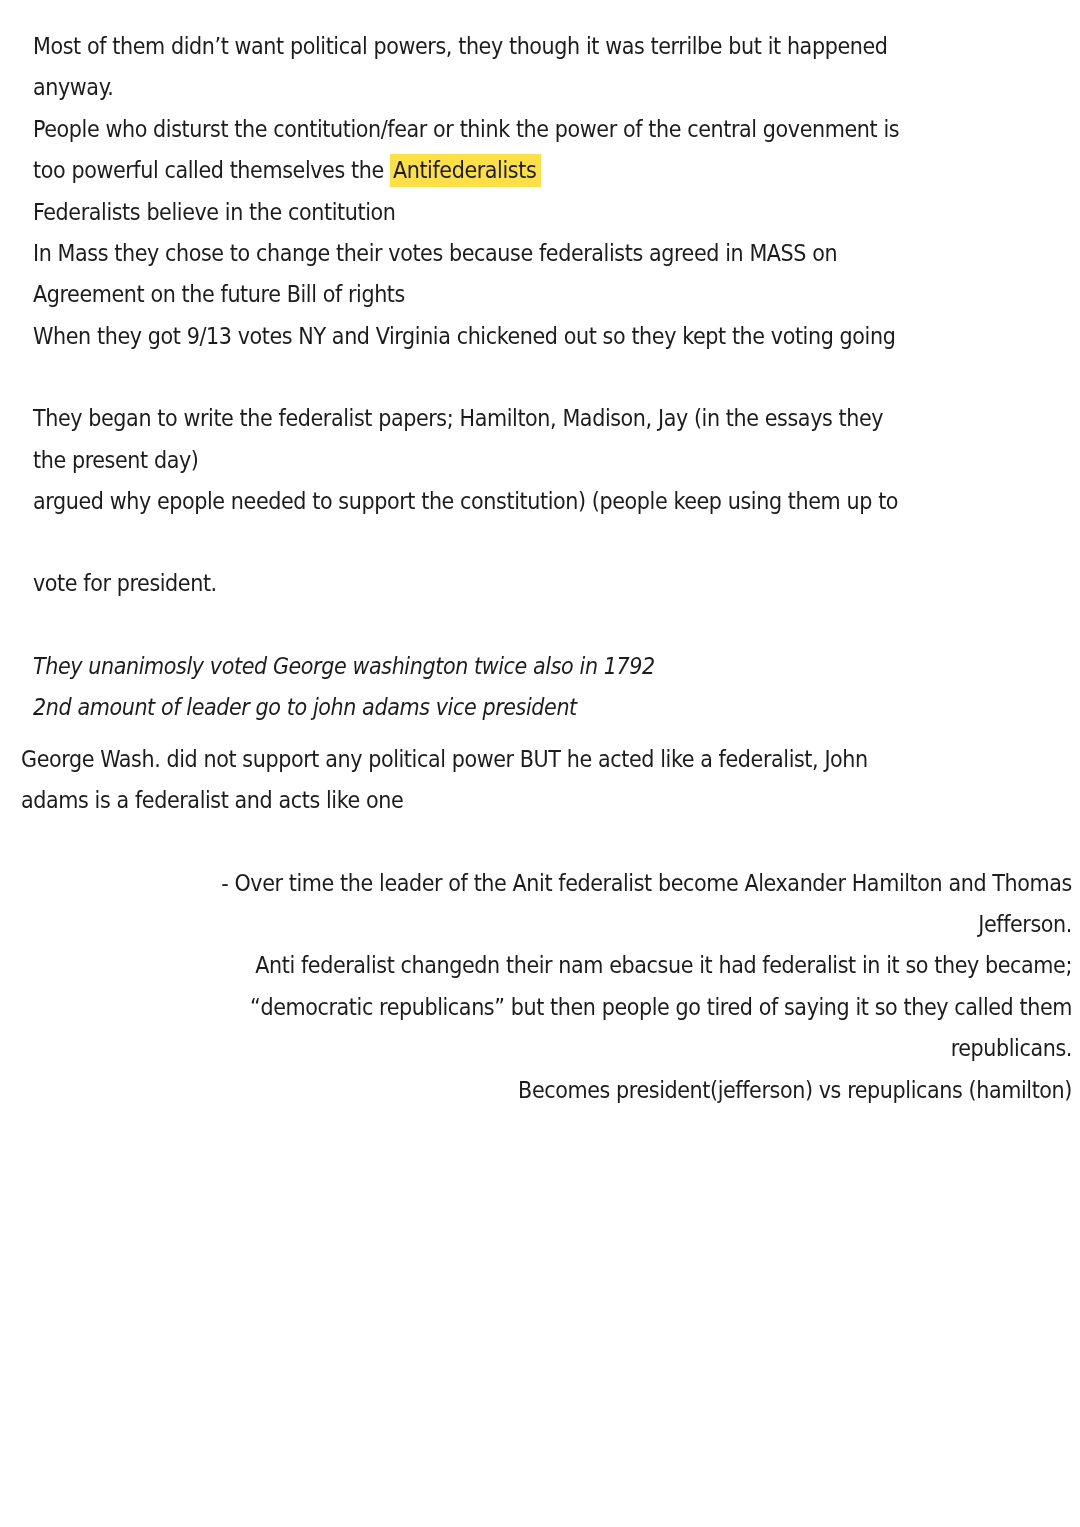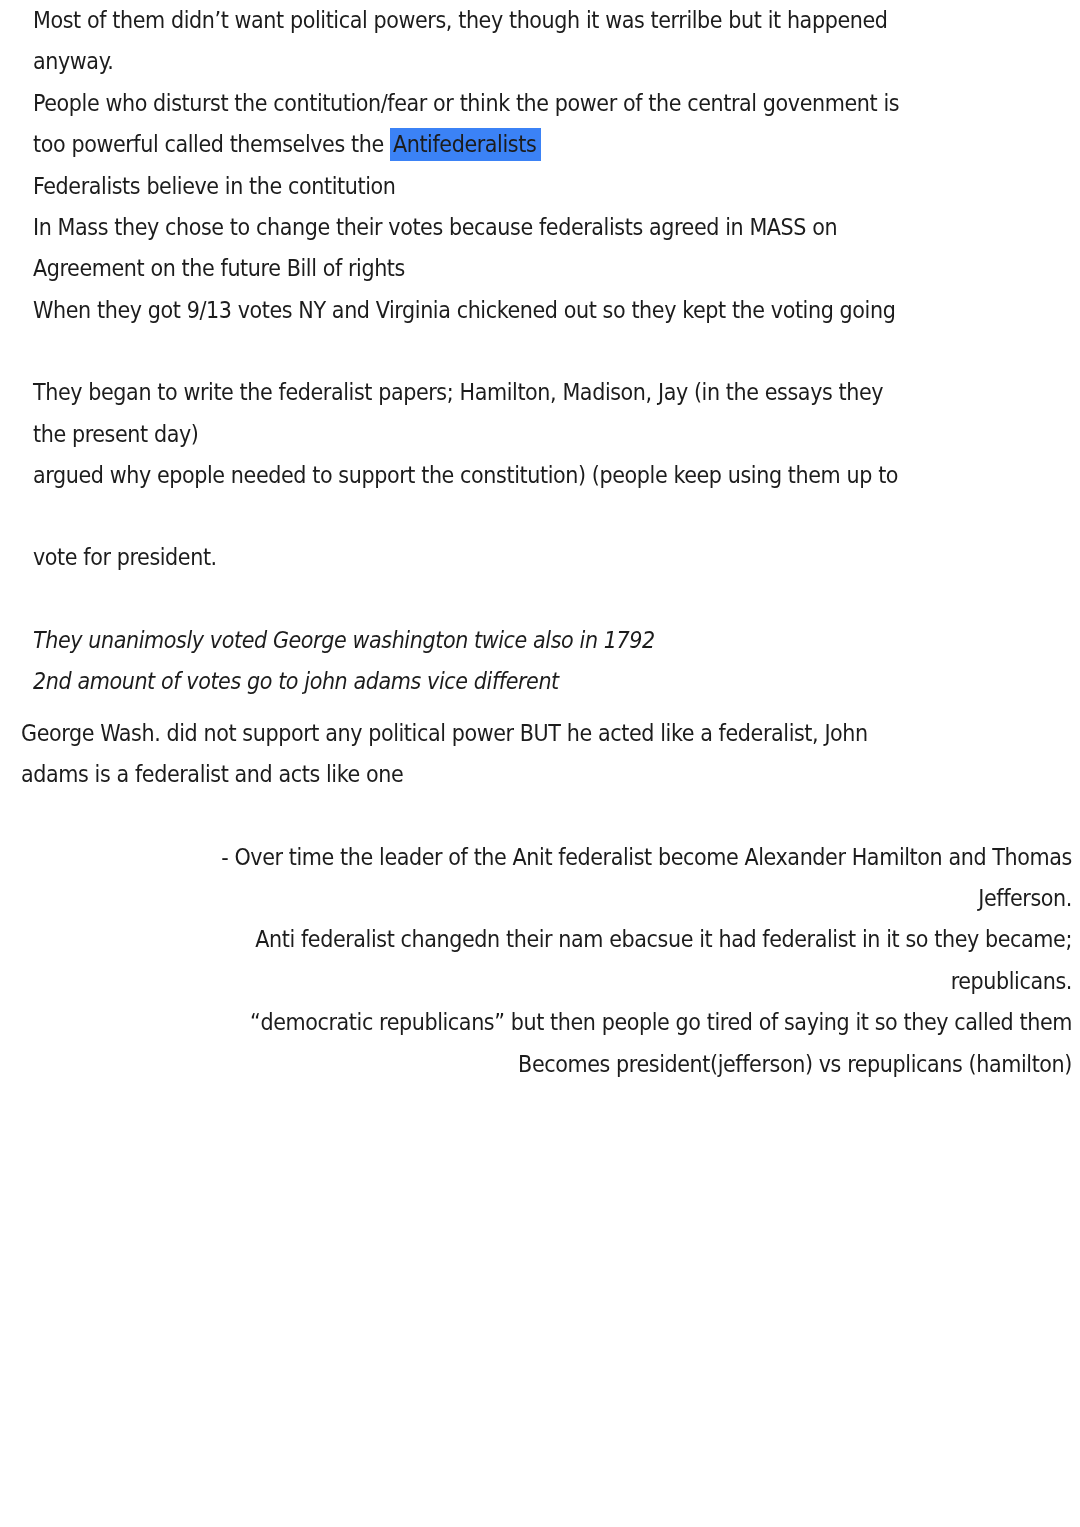--- a/index.html
+++ b/index.html
@@ -10,20 +10,21 @@
   body {
     width: 1080px;
     height: 1527px;
     overflow: hidden;
     font-family: "DejaVu Sans", sans-serif;
   }
   .page {
     box-sizing: border-box;
     width: 1080px;
     height: 1527px;
+    padding-top: 26px;
     background: #ffffff;
   }
   .block {
     margin: 0 8px 41px 33px;
   }
   .block.outdent {
     margin-left: 21px;
   }
   .block.tight {
     margin-bottom: 10px;
@@ -35,21 +36,21 @@
   }
   .line {
     font-size: 23px;
     line-height: 41.4px;
     letter-spacing: -0.4px;
     color: #1c1c1c;
     white-space: nowrap;
     font-stretch: condensed;
   }
   .hl {
-    background: #3b82f6;
+    background: #fde047;
     padding: 3px 5px 4px 3px;
   }
 </style>
 </head>
 <body>
 
 <div class="page">
 
   <div class="block">
     <div class="line">Most of them didn’t want political powers, they though it was terrilbe but it happened</div>
@@ -68,30 +69,30 @@
     <div class="line">argued why epople needed to support the constitution)  (people keep using them up to</div>
   </div>
 
 
   <div class="block">
     <div class="line">vote for president.</div>
   </div>
 
   <div class="block tight">
     <div class="line">They unanimosly voted George washington twice also in 1792</div>
-    <div class="line">2nd amount of votes go to john adams vice different</div>
+    <div class="line">2nd amount of leader go to john adams vice president</div>
   </div>
 
   <div class="block outdent">
     <div class="line">George Wash. did not support any political power BUT he acted like a federalist, John</div>
     <div class="line">adams is a federalist and acts like one</div>
   </div>
 
   <div class="block outdent last">
     <div class="line">- Over time the leader of the Anit federalist become Alexander Hamilton and Thomas</div>
     <div class="line">Jefferson.</div>
     <div class="line">Anti federalist changedn their nam ebacsue it had federalist in it so they became;</div>
+    <div class="line">“democratic republicans” but then people go tired of saying it so they called them</div>
     <div class="line">republicans.</div>
-    <div class="line">“democratic republicans” but then people go tired of saying it so they called them</div>
     <div class="line">Becomes president(jefferson) vs repuplicans (hamilton)</div>
   </div>
 
 </div>
 
 </body></html>

